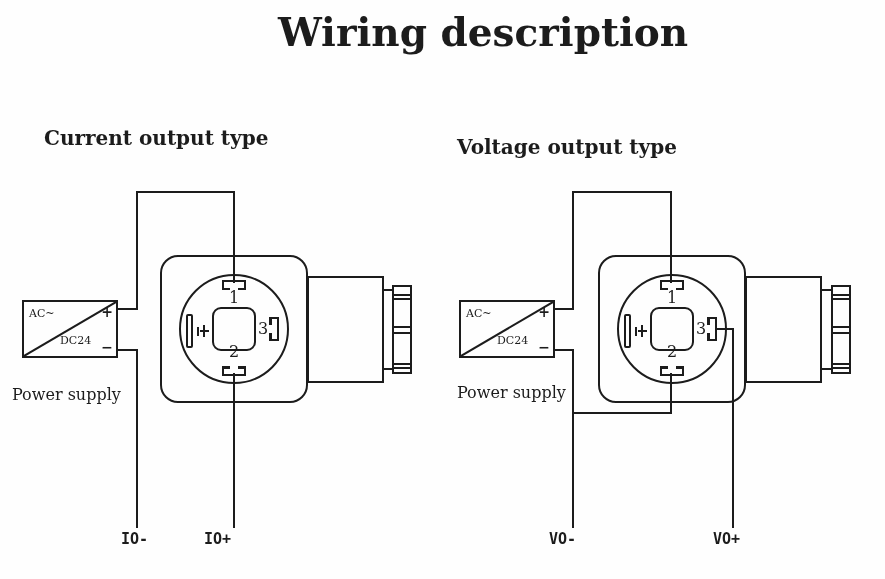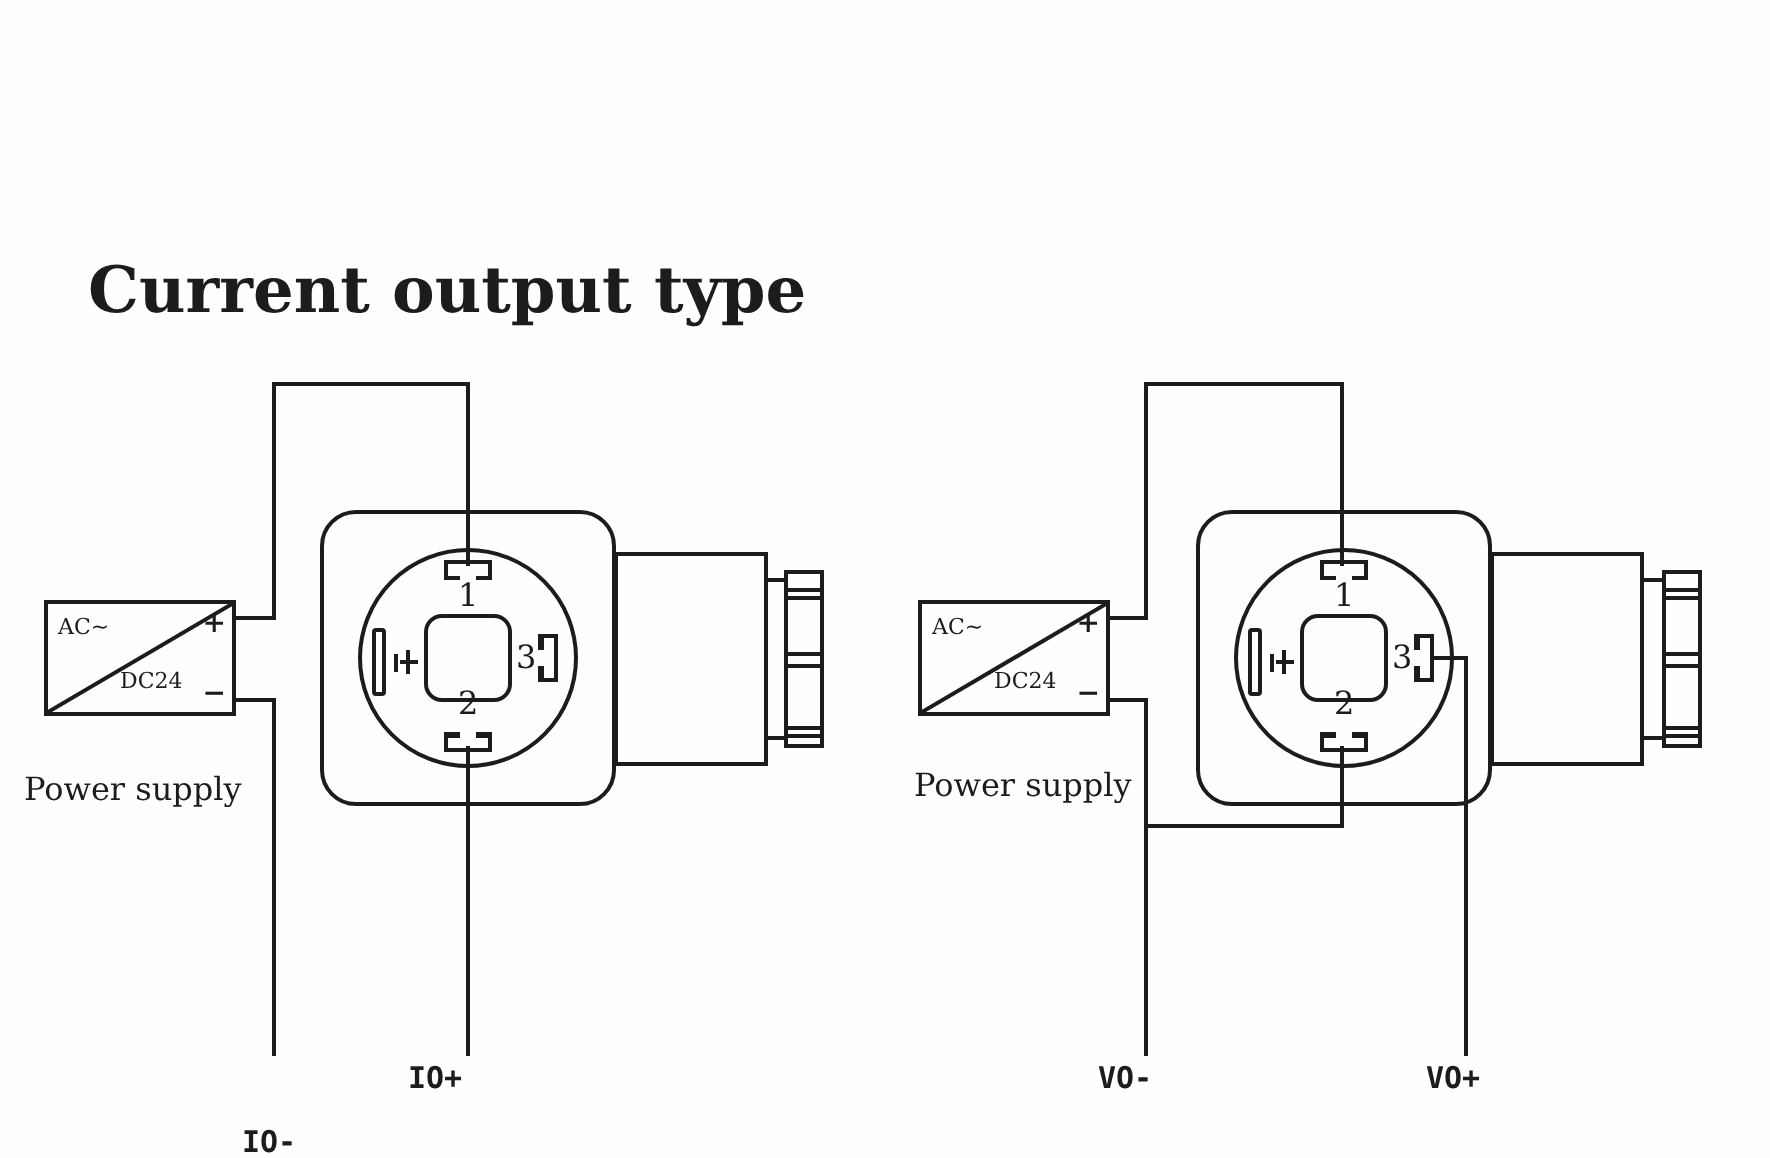--- a/index.html
+++ b/index.html
@@ -15,21 +15,21 @@
   .abs{position:absolute;}
   .line{position:absolute;background:var(--line);}
   .outline{position:absolute;border:2px solid var(--line);box-sizing:border-box;background:transparent;}
   .outline-thick{position:absolute;border:2.5px solid var(--line);box-sizing:border-box;background:transparent;}
 
   .title{
     position:absolute;left:278px;top:9px;
     font-size:39px;font-weight:600;white-space:nowrap;letter-spacing:0px;
   }
   .heading{
-    position:absolute;font-size:32px;font-weight:600;white-space:nowrap;text-align:right;
+    position:absolute;font-size:20px;font-weight:600;white-space:nowrap;text-align:right;
   }
   .caption{
     position:absolute;font-size:16px;white-space:nowrap;
   }
   .acdc{position:absolute;font-size:11px;white-space:nowrap;}
   .term{position:absolute;font-size:14px;font-weight:700;line-height:1;}
   .pin-num{position:absolute;font-size:16px;line-height:1;}
   .io-label{
     position:absolute;font-size:15px;font-weight:700;white-space:nowrap;
     font-family:"DejaVu Sans Mono", monospace;
@@ -55,20 +55,21 @@
     border:2px solid var(--line);border-radius:2px;}
 
   .gland{position:absolute;width:20px;height:89px;box-sizing:border-box;border:2px solid var(--line);}
   .gland .gl{position:absolute;left:0;width:100%;height:2px;background:var(--line);}
 </style>
 </head>
 <body>
 
 <div id="canvas">
 
+  <div class="title">Wiring description</div>
 
   <div class="abs" style="left:0;top:0;width:885px;height:579px;">
 
     <div class="heading" style="left:44px;top:126px;">Current output type</div>
 
     <div class="line" style="left:136px;top:191px;width:99px;height:2px;"></div>
     <div class="line" style="left:136px;top:191px;width:2px;height:119px;"></div>
     <div class="line" style="left:116px;top:308px;width:22px;height:2px;"></div>
     <div class="line" style="left:233px;top:191px;width:2px;height:92px;"></div>
     <div class="line" style="left:116px;top:349px;width:22px;height:2px;"></div>
@@ -107,26 +108,27 @@
     <div class="line" style="left:384px;top:368px;width:9px;height:2px;"></div>
     <div class="gland" style="left:392px;top:285px;">
       <div class="gl" style="top:7px;"></div>
       <div class="gl" style="top:11px;"></div>
       <div class="gl" style="top:39px;"></div>
       <div class="gl" style="top:45px;"></div>
       <div class="gl" style="top:76px;"></div>
       <div class="gl" style="top:80px;"></div>
     </div>
 
-    <div class="io-label" style="left:121px;top:530px;margin-top:32px;">IO-</div>
+    <div class="io-label" style="left:121px;top:530px;">IO-</div>
     <div class="io-label" style="left:204px;top:530px;">IO+</div>
   </div>
 
   <div class="abs" style="left:0;top:0;width:885px;height:579px;">
 
+    <div class="heading" style="left:457px;top:135px;">Voltage output type</div>
 
     <div class="line" style="left:572px;top:191px;width:100px;height:2px;"></div>
     <div class="line" style="left:572px;top:191px;width:2px;height:119px;"></div>
     <div class="line" style="left:553px;top:308px;width:21px;height:2px;"></div>
     <div class="line" style="left:670px;top:191px;width:2px;height:92px;"></div>
     <div class="line" style="left:553px;top:349px;width:21px;height:2px;"></div>
     <div class="line" style="left:572px;top:349px;width:2px;height:179px;"></div>
     <div class="line" style="left:572px;top:412px;width:100px;height:2px;"></div>
     <div class="line" style="left:670px;top:373px;width:2px;height:41px;"></div>
     <div class="line" style="left:716px;top:328px;width:18px;height:2px;"></div>

